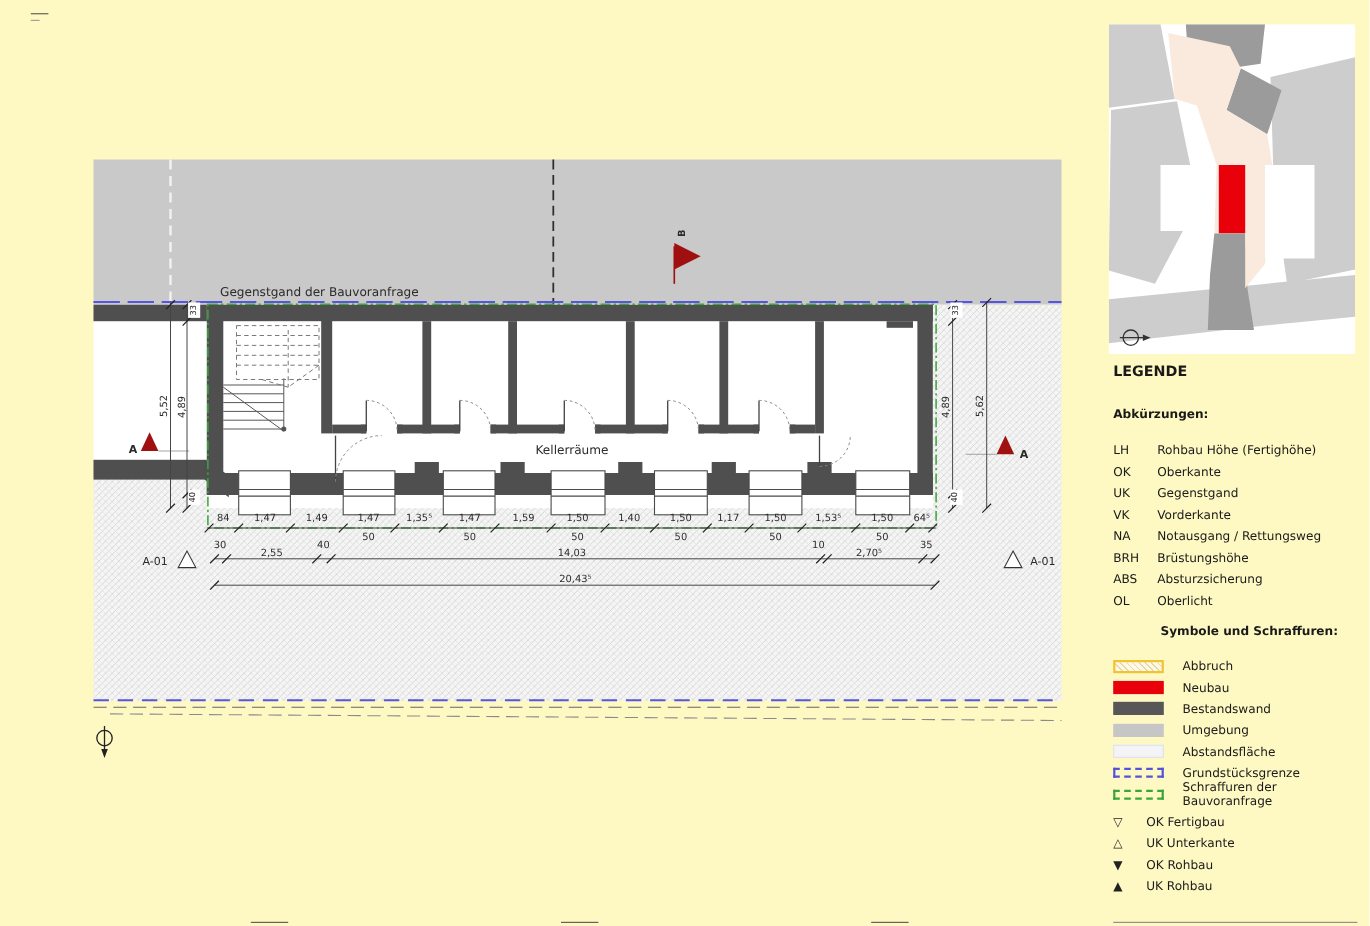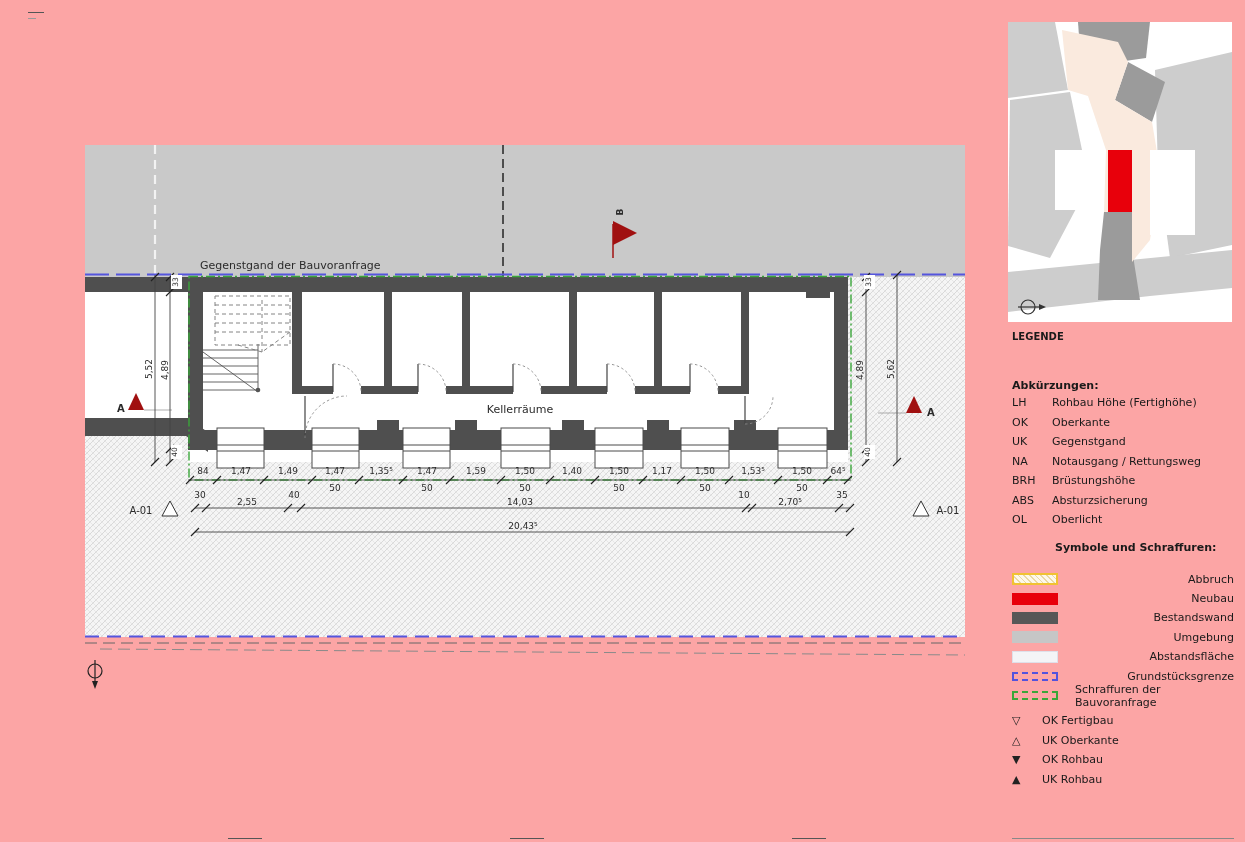--- a/index.html
+++ b/index.html
@@ -1,26 +1,26 @@
 <!DOCTYPE html>
 <html><head>
 <meta charset="utf-8">
 <style>
   html,body{margin:0;padding:0;background:#fff;}
-  #sheet{position:relative;width:1245px;height:842px;background:#fca5a5;overflow:hidden;
+  #sheet{position:relative;width:1245px;height:842px;background:#fef9c3;overflow:hidden;
          font-family:"DejaVu Sans","Liberation Sans",sans-serif;}
   svg text{font-family:"DejaVu Sans","Liberation Sans",sans-serif;fill:#2b2b2b;}
   .abs{position:absolute;}
   
   #legend{position:absolute;left:1012px;top:331px;width:222px;color:#1a1a1a;font-size:11px;}
-  #legend .h1{font-weight:bold;font-size:10px;margin:0 0 0 0;}
+  #legend .h1{font-weight:bold;font-size:13px;margin:0 0 0 0;}
   #legend .h2{font-weight:bold;margin:0;}
   .abbr-row{display:flex;height:19.5px;align-items:center;}
   .abbr-row .ab{width:40px;flex:none;}
-  .hatch-row{display:flex;height:19.4px;align-items:center;justify-content:space-between;}
+  .hatch-row{display:flex;height:19.4px;align-items:center;}
   .hatch-row .sw{width:46px;height:12px;flex:none;margin-right:17px;box-sizing:border-box;}
   .sw-abbruch{border:2px solid #f1c232;background-image:repeating-linear-gradient(45deg,#e9d9a4 0 1px,#fdf8ea 1px 4px);}
   .sw-bestand{background:#575757;}
   .sw-neubau{background:#e8000b;}
   .sw-umgebung{background:#c6c6c6;}
   .sw-abstand{background:#f4f4f7;border:1px solid #dfe0ea;}
   .sw-grenze{border:2px dashed #5353dd;height:9px !important;}
   .sw-gegenstand{border:2px dashed #3aa63a;height:9px !important;}
   .marker-row{display:flex;height:19.4px;align-items:center;}
   .marker-row .gl{width:30px;flex:none;font-size:11px;color:#222;}
@@ -311,34 +311,38 @@
     <rect x="1108" y="150" width="24" height="62" fill="#e8000b"></rect>
     <g stroke="#333" stroke-width="1.2" fill="none">
       <line x1="1018" y1="307" x2="1041" y2="307"></line>
       <polygon points="1039,304 1046,307 1039,310" fill="#333" stroke="none"></polygon>
       <circle cx="1028" cy="307" r="7"></circle>
     </g>
   </svg>
 
   <div id="legend">
     <p class="h1">LEGENDE</p>
-    <p class="h2" style="margin-top:37px;">Abkürzungen:</p>
-
-    <div style="margin-top:1px;">
+    <p class="h2" style="margin-top:24px;">Abkürzungen:</p>
+
+    <div style="margin-top:17px;">
       <div class="abbr-row">
           <span class="ab">LH</span>
           <span>Rohbau Höhe (Fertighöhe)</span>
         </div>
       <div class="abbr-row">
           <span class="ab">OK</span>
           <span>Oberkante</span>
         </div>
       <div class="abbr-row">
           <span class="ab">UK</span>
           <span>Gegenstgand</span>
+        </div>
+      <div class="abbr-row">
+          <span class="ab">VK</span>
+          <span>Vorderkante</span>
         </div>
       <div class="abbr-row">
           <span class="ab">NA</span>
           <span>Notausgang / Rettungsweg</span>
         </div>
       <div class="abbr-row">
           <span class="ab">BRH</span>
           <span>Brüstungshöhe</span>
         </div>
       <div class="abbr-row">
@@ -384,21 +388,21 @@
         </div>
     </div>
 
     <div style="margin-top:6px;">
       <div class="marker-row">
           <span class="gl">▽</span>
           <span>OK Fertigbau</span>
         </div>
       <div class="marker-row">
           <span class="gl">△</span>
-          <span>UK Oberkante</span>
+          <span>UK Unterkante</span>
         </div>
       <div class="marker-row">
           <span class="gl">▼</span>
           <span>OK Rohbau</span>
         </div>
       <div class="marker-row">
           <span class="gl">▲</span>
           <span>UK Rohbau</span>
         </div>
     </div>

